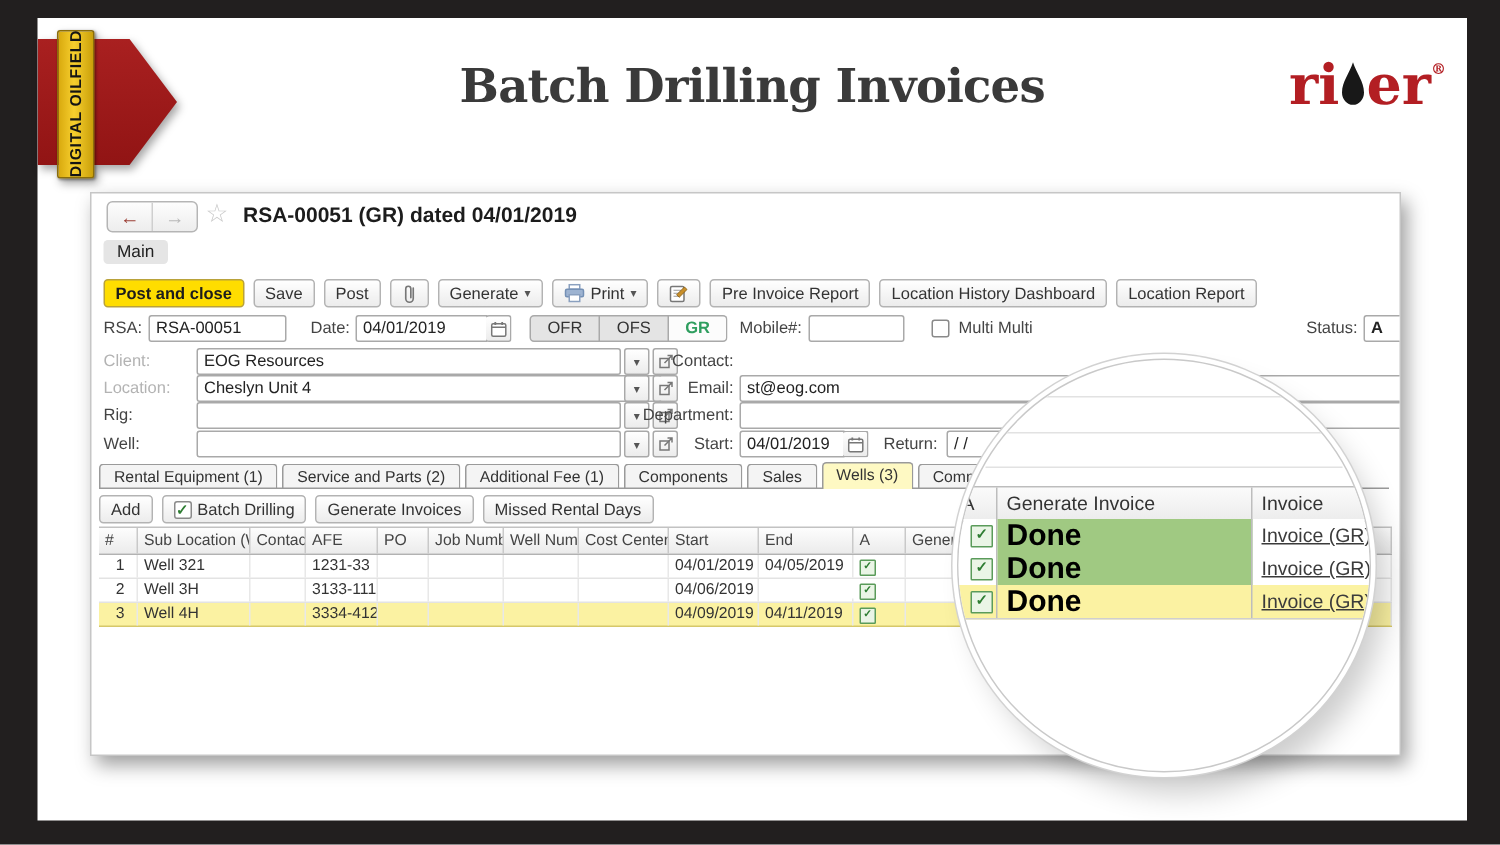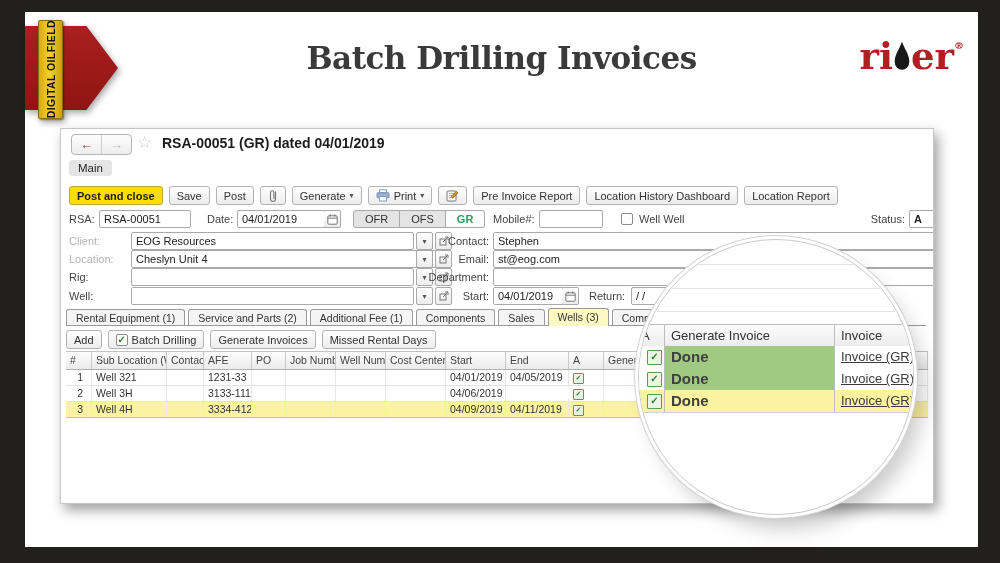--- a/index.html
+++ b/index.html
@@ -79,21 +79,21 @@
 
   
   .lens{position:absolute;left:613px;top:227px;width:274px;height:274px;border-radius:50%;background:#fff;
     border:1px solid #c9c9c9;box-shadow:0 0 0 3px #ffffff,0 0 0 4px #d2d2d2,10px 14px 20px rgba(0,0,0,.20);overflow:hidden;z-index:5;}
   .lens .faint{position:absolute;left:18px;right:18px;height:0;border-top:1px solid #e2e2e2;}
   .lrow{position:absolute;left:0;display:flex;height:22px;line-height:22px;width:320px;}
   .lrow.lhdr{background:linear-gradient(#fbfbfb,#ececec);border-top:1px solid #bdbdbd;border-bottom:1px solid #b2b2b2;color:#333;}
   .lc{box-sizing:border-box;border-right:1px solid #bdbdbd;padding:0 6px;overflow:hidden;white-space:nowrap;font-size:13px;}
   .lrow.ldata{border-bottom:1px solid #cfcfcf;background:#fff;}
   .lrow.ldata.hl{background:var(--row-yellow,#fbf2a2);}
-  .lc.status{font-size:15px;font-weight:bold;color:#404040;}
+  .lc.status{font-size:20px;font-weight:bold;color:#000000;}
   .lc.status.ok{background:var(--done-green,#a0c982);}
   .lc.link{text-decoration:underline;color:#3b3b3b;font-size:13px;cursor:pointer;}
   .lc.iconc{padding:0 2px;display:flex;align-items:center;justify-content:flex-end;}
 </style>
 </head>
 <body>
 
 <div class="slide">
 
   <div class="pennant-wrap">
@@ -170,37 +170,36 @@
         </svg>
       </div>
     <div class="abs" style="left:292px;top:81px;display:flex;">
       <div class="seg first">OFR</div>
       <div class="seg mid">OFS</div>
       <div class="seg last">GR</div>
     </div>
     <div class="abs lbl" style="left:432px;top:84px;">Mobile#:</div>
     <input class="abs fld" style="left: 478px; top: 81px; width: 64px;" value="">
     <div class="abs chk" style="left:560px;top:84px;"></div>
-    <div class="abs lbl" style="left:578px;top:84px;">Well Well</div>
+    <div class="abs lbl" style="left:578px;top:84px;">Multi Multi</div>
     <div class="abs lbl" style="left:800px;top:84px;width:44px;text-align:right;">Status:</div>
     <input class="abs fld" style="left: 848px; top: 81px; width: 44px; font-weight: bold;" value="A">
 
     <div class="abs lbl dim" style="left:8px;top:106px;">Client:</div>
     <input class="abs fld" style="left: 70px; top: 103px; width: 283px;" value="EOG Resources">
     <div class="abs sq" style="left:355px;top:103px;">
         <span class="caret">▾</span>
       </div>
     <div class="abs sq" style="left:374px;top:103px;">
         <svg width="10" height="10" viewBox="0 0 10 10">
           <rect x="1" y="3" width="6" height="6" fill="none" stroke="#777"></rect>
           <path d="M4 6 L9 1 M6 1 h3 v3" fill="none" stroke="#777"></path>
         </svg>
       </div>
     <div class="abs lbl" style="left:345px;top:106px;width:83px;text-align:right;left:345px;">Contact:</div>
-    <input class="abs fld" style="left: 432px; top: 103px; width: 445px;" value="Stephen">
 
     <div class="abs lbl dim" style="left:8px;top:124px;">Location:</div>
     <input class="abs fld" style="left: 70px; top: 121px; width: 310px;" value="Cheslyn Unit 4">
     <div class="abs sq" style="left:355px;top:121px;">
         <span class="caret">▾</span>
       </div>
     <div class="abs sq" style="left:374px;top:121px;">
         <svg width="10" height="10" viewBox="0 0 10 10">
           <rect x="1" y="3" width="6" height="6" fill="none" stroke="#777"></rect>
           <path d="M4 6 L9 1 M6 1 h3 v3" fill="none" stroke="#777"></path>

